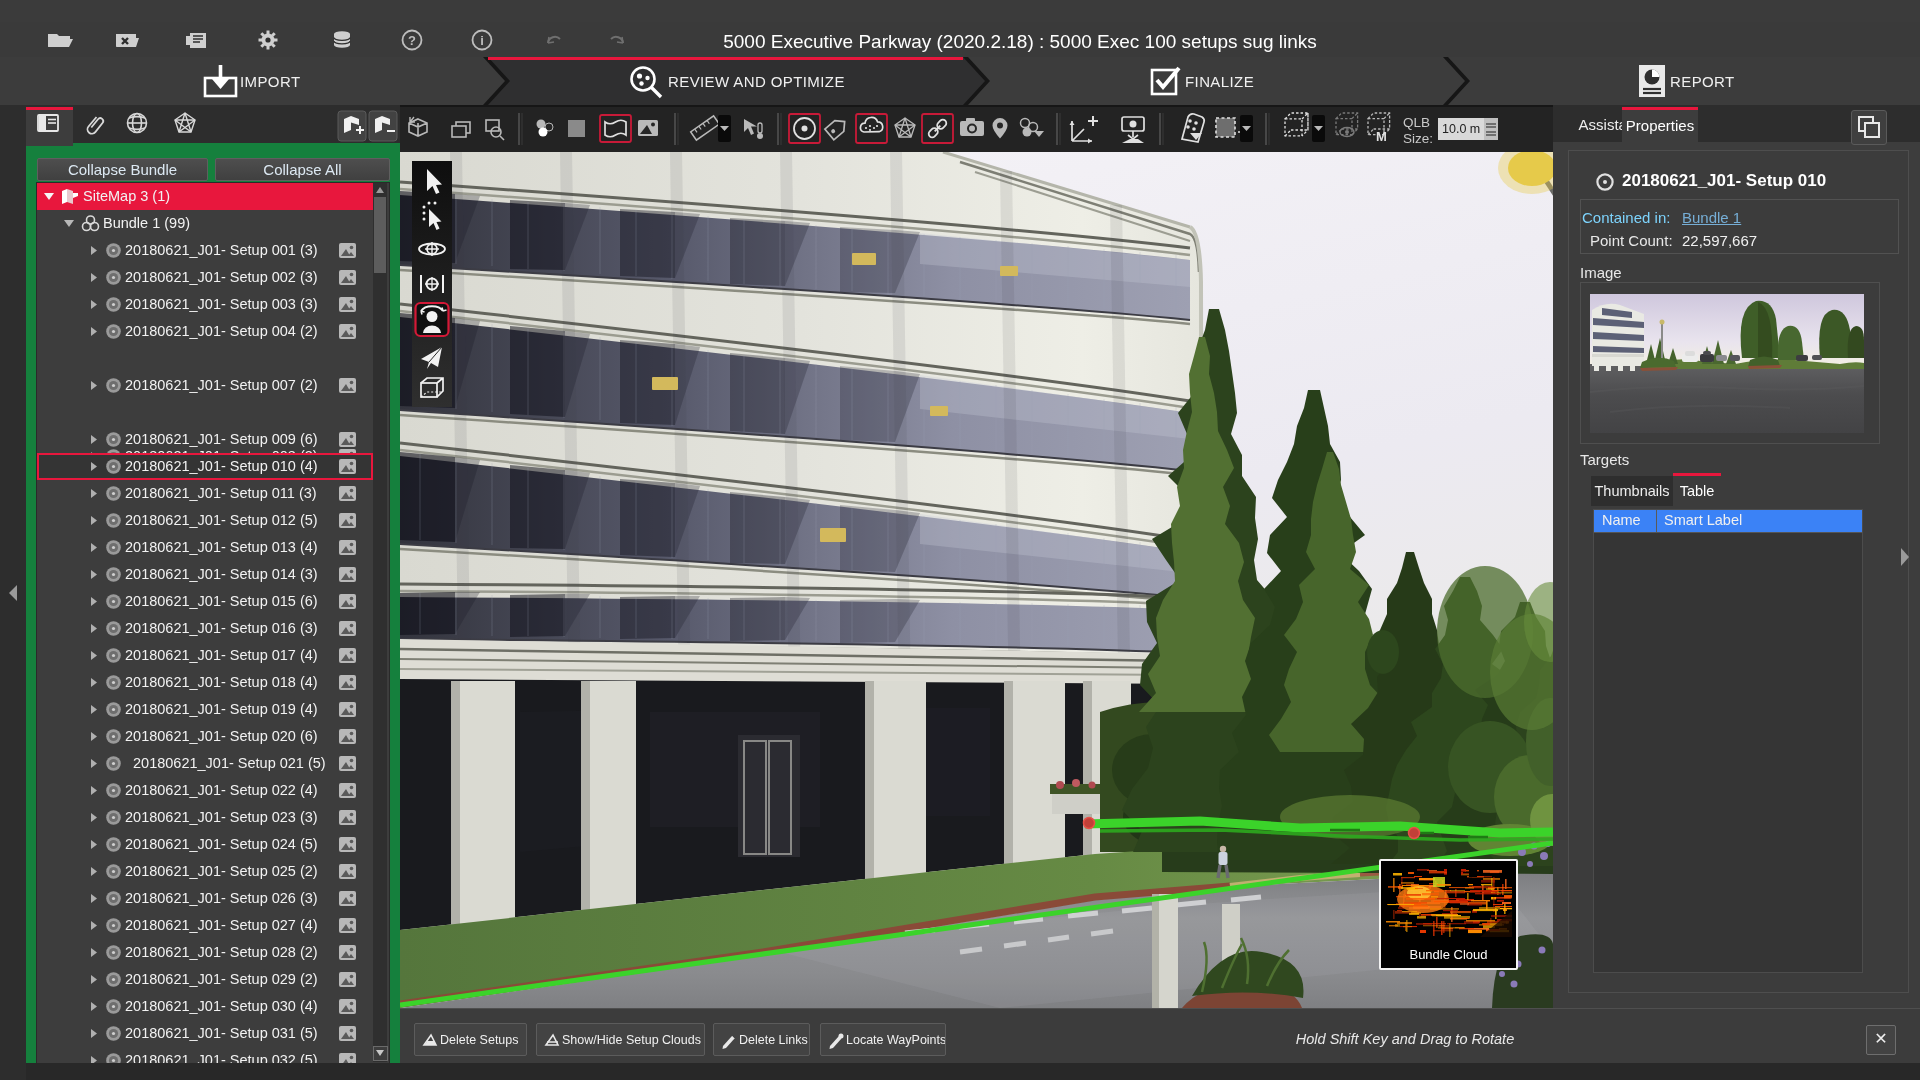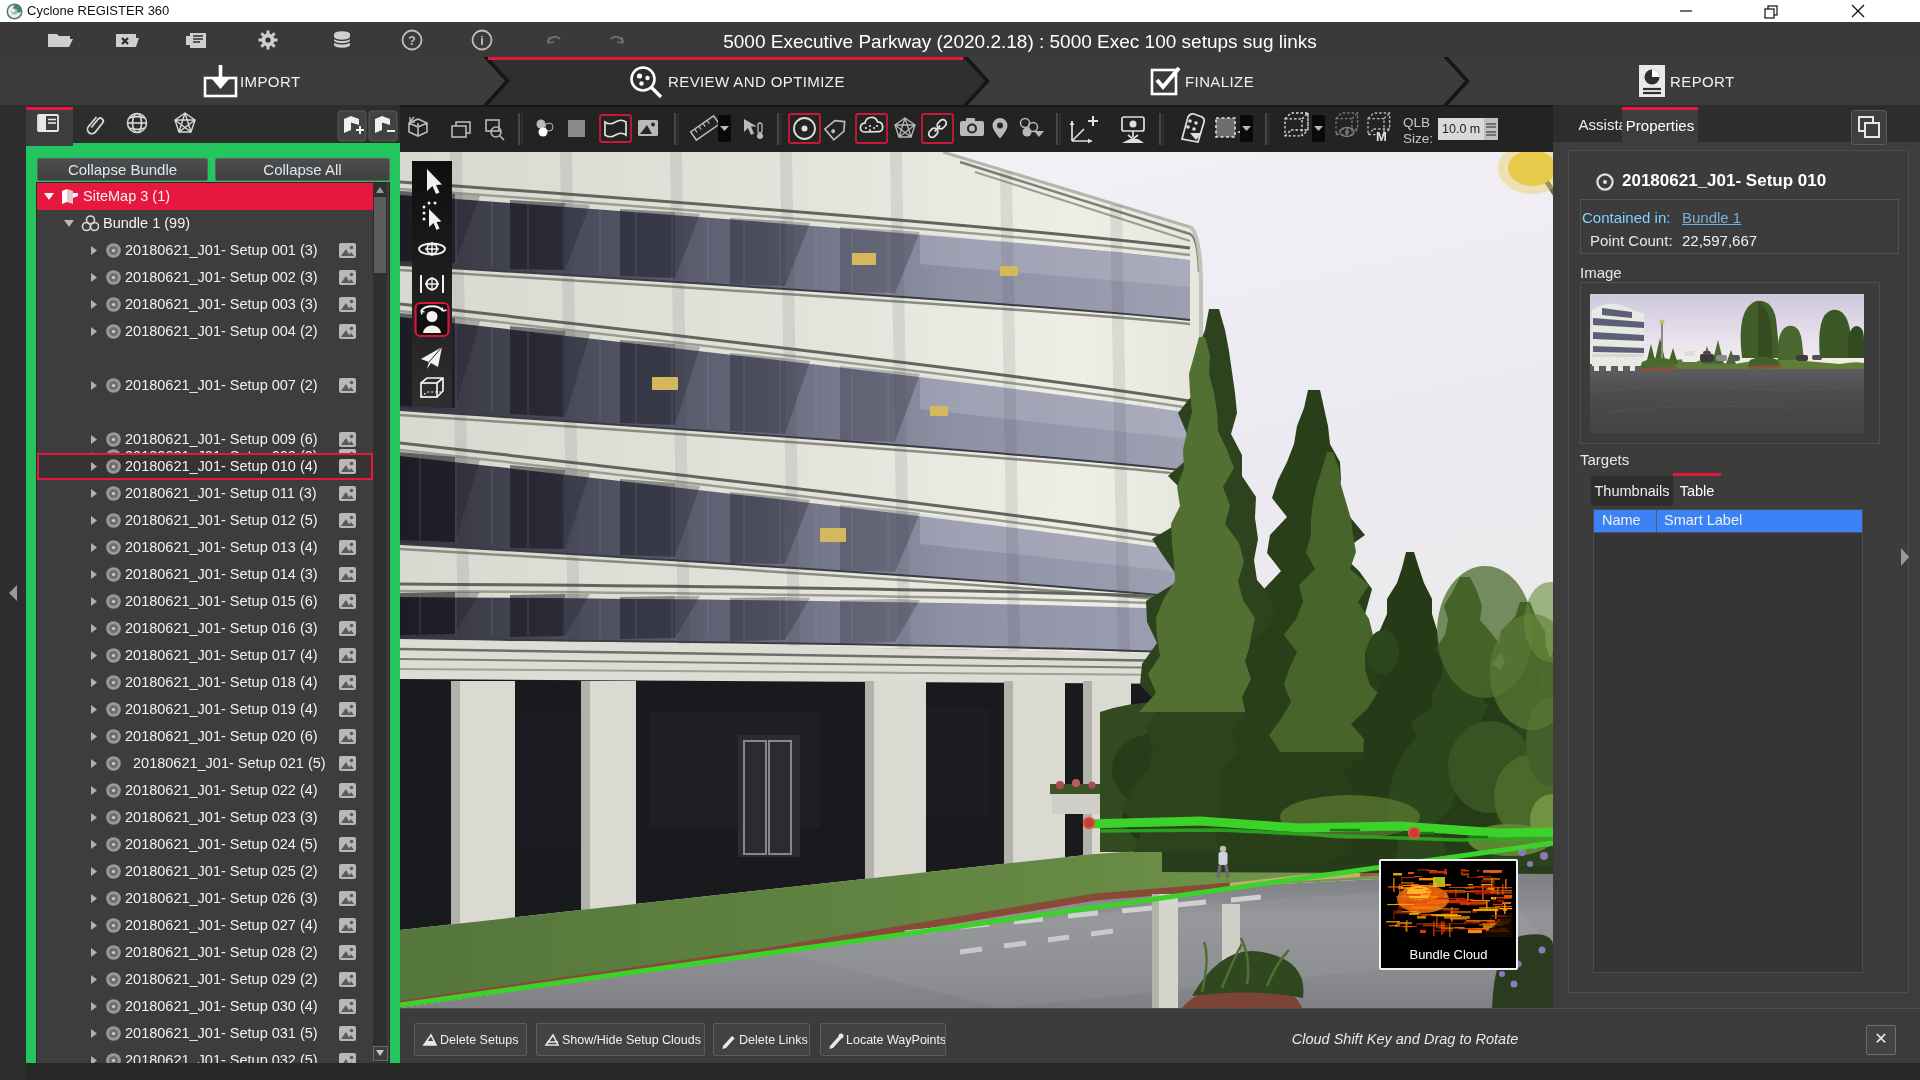--- a/index.html
+++ b/index.html
@@ -11,21 +11,21 @@
   #titlebar .t{position:absolute;left:27px;top:3px;font-size:13px;color:#111;}
   
   #menubar{left:0;top:22px;width:1920px;height:35px;background:#3a3a3a;border-bottom:2px solid #161616;}
   #doctitle{left:600px;top:9px;width:840px;text-align:center;color:#fff;font-size:19px;}
   
   #workflow{left:0;top:57px;width:1920px;height:48px;background:#111;}
   .wf-label{position:absolute;top:16px;color:#f0f0f0;font-size:15px;letter-spacing:0.4px;}
   
   #leftrail{left:0;top:105px;width:26px;height:975px;background:#2d2d2d;}
   
-  #lpanel{left:26px;top:105px;width:374px;height:975px;background:#22c55e;}
+  #lpanel{left:26px;top:105px;width:374px;height:975px;background:#15803d;}
   #ltabs{position:absolute;left:0;top:0;width:374px;height:38px;background:#2d2d2d;}
   #ltab-sel{position:absolute;left:0;top:2px;width:47px;height:36px;background:#3d3d3d;border-top:3px solid #e8173d;}
   .lbtn{position:absolute;top:53px;height:21px;background:linear-gradient(#4e4e4e,#404040);
      border:1px solid #5f5f5f;border-radius:2px;color:#dce8f2;font-size:15px;text-align:center;line-height:21px;}
   #tree{position:absolute;left:10px;top:77px;width:352px;height:881px;background:#3d3d3d;border:1px solid #2a2a2a;overflow:hidden;}
   .trow{position:absolute;left:0;width:336px;height:27px;color:#f2f2f2;font-size:14.5px;line-height:27px;white-space:nowrap;}
   
   #ctoolbar{left:400px;top:105px;width:1153px;height:47px;background:#272727;}
   
   #viewport{left:400px;top:152px;width:1153px;height:856px;background:#ece9f0;}
@@ -41,35 +41,20 @@
   
   #bottombar{left:400px;top:1008px;width:1520px;height:72px;background:#3c3c3c;border-top:1px solid #4f4f4f;}
   #bottomdark{left:26px;top:1063px;width:1894px;height:17px;background:#282828;}
   .bbtn{position:absolute;top:14px;height:33px;background:#434343;border:1px solid #5c5c5c;border-radius:2px;
      color:#f0f0f0;font-size:12.5px;line-height:33px;padding:0 6px 0 25px;box-sizing:border-box;white-space:nowrap;overflow:hidden;}
 </style>
 </head>
 <body>
 <div id="app">
 
-  <div class="abs" id="titlebar">
-    <svg class="abs" style="left:6px;top:3px" width="17" height="17" viewBox="0 0 17 17">
-      <circle cx="8.5" cy="8.5" r="8" fill="#4e7d6b"></circle>
-      <path d="M8.5 2 A6.5 6.5 0 1 0 15 8.5 A4.5 4.5 0 1 1 8.5 2Z" fill="#e8f0ec"></path>
-      <circle cx="8.5" cy="8.5" r="3" fill="#9dbbaf"></circle>
-      <circle cx="7.5" cy="7.5" r="1.5" fill="#fff"></circle>
-    </svg>
-    <div class="t">Cyclone REGISTER 360</div>
-    <svg class="abs" style="left:1660px;top:0" width="260" height="22" viewBox="0 0 260 22">
-      <line x1="20" y1="11" x2="32" y2="11" stroke="#111" stroke-width="1.2"></line>
-      <rect x="108" y="6" width="9" height="9" fill="none" stroke="#111" stroke-width="1.2"></rect>
-      <rect x="105" y="9" width="9" height="9" fill="#fff" stroke="#111" stroke-width="1.2"></rect>
-      <path d="M192 5 L204 17 M204 5 L192 17" stroke="#111" stroke-width="1.3"></path>
-    </svg>
-  </div>
 
   <div class="abs" id="menubar">
     <svg class="abs" style="left:40px;top:5px" width="610" height="26" viewBox="0 0 610 26">
       <g stroke="#cfcfcf" fill="none" stroke-width="1.6">
 
         <path d="M8 20 L8 7 L17 7 L19 9 L30 9 L30 12" fill="#cfcfcf" stroke="none"></path>
         <path d="M8 20 L12 12 L33 12 L29 20 Z" fill="#cfcfcf" stroke="none"></path>
 
         <g transform="translate(68,0)">
           <path d="M8 19 L8 7 L28 7 L28 19 Z" fill="#cfcfcf" stroke="none"></path>
@@ -1580,17 +1565,17 @@
           <path d="M3 10 h11" stroke="#e8e8e8" stroke-width="1.6"></path>
         </svg>Show/Hide Setup Clouds</div>
     <div class="bbtn" style="left:313px;width:97px;"><svg class="abs" style="left:7px;top:8px" width="17" height="17" viewBox="0 0 17 17">
           <path d="M2 14 L11 4 l2.5 2.5 L5 16 l-3.5 1 Z" fill="#e8e8e8"></path>
           <path d="M11 4 l2.5 2.5" stroke="#b8b8b8"></path>
         </svg>Delete Links</div>
     <div class="bbtn" style="left:420px;width:126px;"><svg class="abs" style="left:7px;top:8px" width="17" height="17" viewBox="0 0 17 17">
           <path d="M2 14 L11 4 l2.5 2.5 L5 16 l-3.5 1 Z" fill="#e8e8e8"></path>
           <circle cx="13" cy="4" r="2.5" fill="#e8e8e8"></circle>
         </svg>Locate WayPoints</div>
-    <div class="abs" style="left:725px;top:22px;width:560px;text-align:center;color:#e8e8e8;font-size:14.5px;font-style:italic;">Cloud Shift Key and Drag to Rotate</div>
+    <div class="abs" style="left:725px;top:22px;width:560px;text-align:center;color:#e8e8e8;font-size:14.5px;font-style:italic;">Hold Shift Key and Drag to Rotate</div>
     <div class="abs" style="left:1466px;top:16px;width:28px;height:28px;border:1px solid #6e6e6e;border-radius:2px;background:#434343;color:#eee;text-align:center;line-height:26px;font-size:16px;">✕</div>
   </div>
   <div class="abs" id="bottomdark"></div>
 </div>
 
 </body></html>

